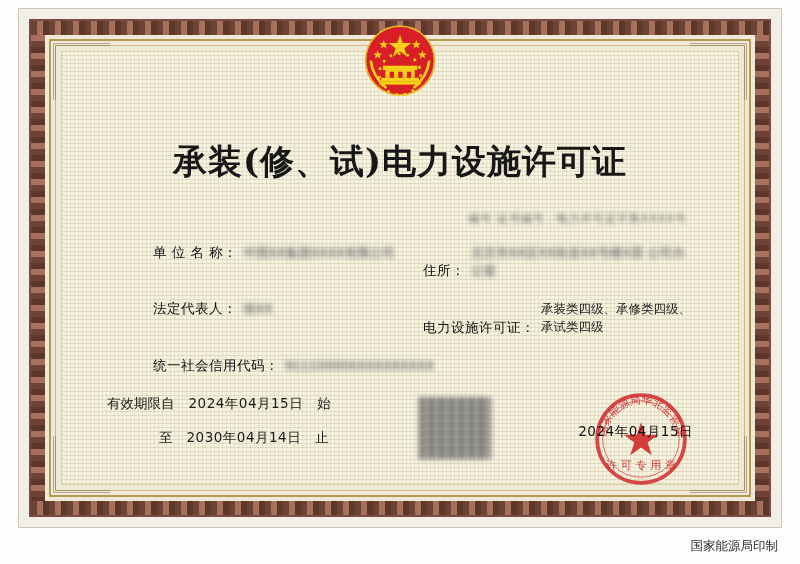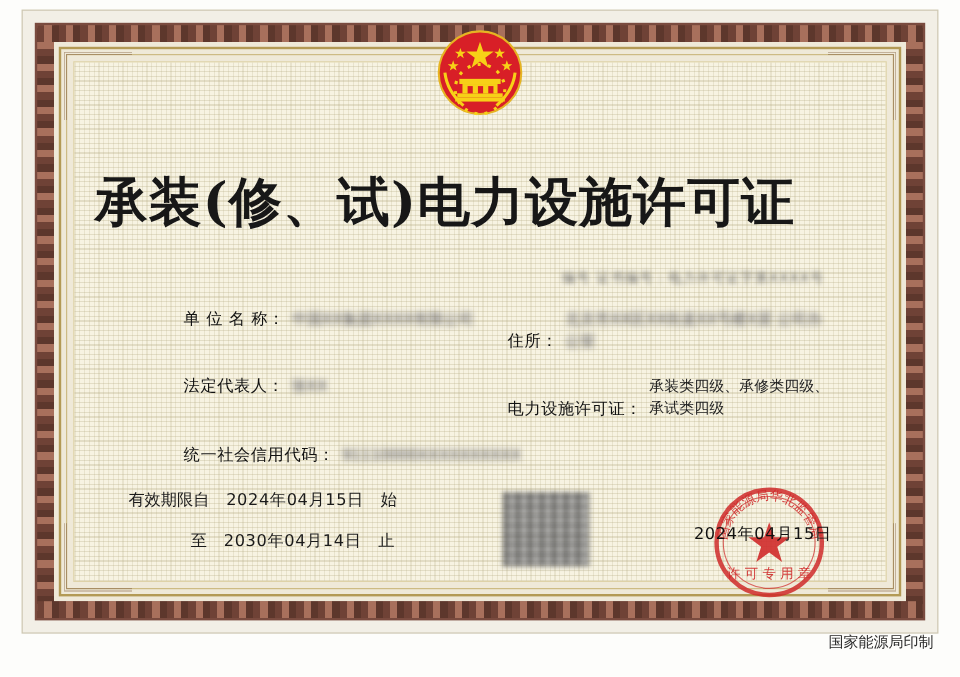--- a/index.html
+++ b/index.html
@@ -133,21 +133,22 @@
     left: 60px;
     top: 86px;
     right: 60px;
     bottom: 52px;
     z-index: 10;
     font-family: "DejaVu Sans", "Liberation Sans", sans-serif;
     color: #1b1b1b;
   }
 
   .cert-title {
-    font-size: 44px;
+    text-align: center;
+    font-size: 34px;
     letter-spacing: 1px;
     font-weight: 700;
     color: #171717;
     margin-top: 44px;
     font-family: "DejaVu Serif", "Liberation Serif", serif;
   }
 
   .cert-number {
     margin-top: 26px;
     text-align: right;
@@ -243,21 +244,21 @@
     right: 28px;
     bottom: 6px;
     font-size: 13.5px;
     letter-spacing: 0.5px;
     color: #111;
   }
 
   .footer-note {
     position: absolute;
     right: 22px;
-    bottom: 20px;
+    bottom: 9px;
     font-size: 12.5px;
     color: #2a2a2a;
     font-family: Liberation Serif, serif;
     z-index: 20;
   }
 </style>
 </head>
 <body>
 
 <div id="page">

